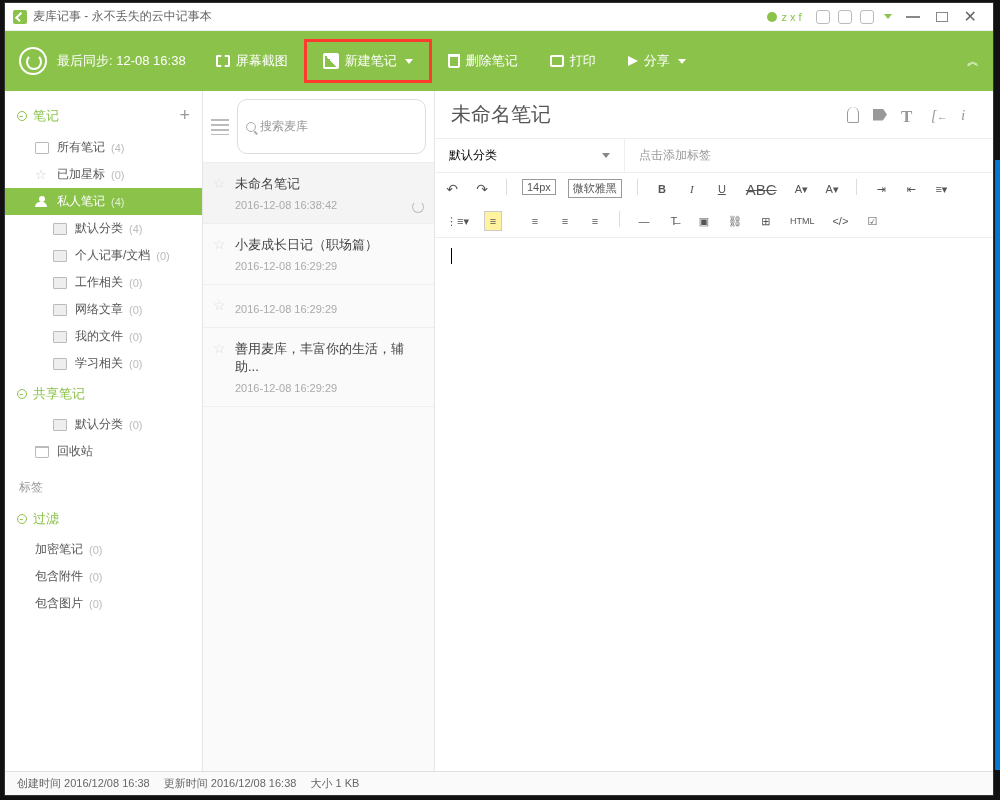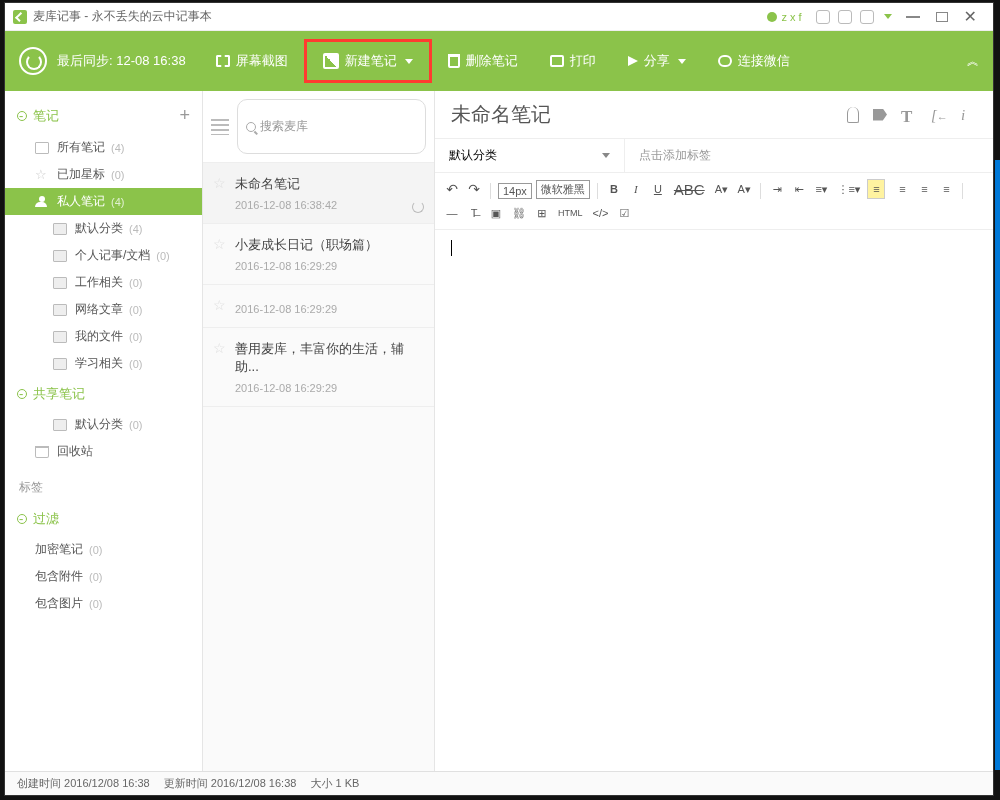--- a/index.html
+++ b/index.html
@@ -82,21 +82,21 @@
 .ed-tico.clip { width:12px; height:16px; border:1.5px solid #999; border-radius:6px 6px 2px 2px; border-top:none; }
 .ed-tico.tag { width:14px; height:12px; background:#999; clip-path:polygon(0 0,70% 0,100% 50%,70% 100%,0 100%); }
 .ed-tico.T { font-family:serif; font-style:normal; font-weight:bold; font-size:17px; color:#999; }
 .ed-tico.in::before { content:"["; }
 .ed-tico.in::after { content:"←"; font-size:11px; }
 .ed-meta { display:flex; border-top:1px solid #eee; border-bottom:1px solid #eee; font-size:12px; }
 .ed-meta > div { padding:8px 14px; display:flex; align-items:center; }
 .ed-cat { border-right:1px solid #eee; width:190px; justify-content:space-between; }
 .ed-cat .dd { border-top:5px solid #888; border-left:4px solid transparent; border-right:4px solid transparent; }
 .ed-tags { color:#999; }
-.ed-toolbar { padding:6px 8px; border-bottom:1px solid #eee; display:flex; flex-wrap:wrap; align-items:flex-end; gap:4px; font-size:11px; color:#555; }
+.ed-toolbar { padding:6px 8px; border-bottom:1px solid #eee; display:flex; flex-wrap:wrap; align-items:flex-start; gap:12px; font-size:11px; color:#555; }
 .ed-toolbar .tb { min-width:18px; height:20px; display:flex; align-items:center; justify-content:center; border:1px solid transparent; padding:0 2px; cursor:pointer; }
 .ed-toolbar .sel { border:1px solid #999; padding:1px 4px; font-size:11px; }
 .ed-toolbar .sep { width:1px; height:16px; background:#ddd; margin:0 3px; }
 .tb.undo::before { content:"↶"; font-size:14px; }
 .tb.redo::before { content:"↷"; font-size:14px; }
 .tb.bold { font-weight:bold; }
 .tb.ital { font-style:italic; font-family:serif; }
 .tb.under { text-decoration:underline; }
 .tb.abc { font-size:15px; text-decoration:line-through; }
 .tb.hl { background:#fff3a0; border:1px solid #ccc; }
@@ -150,24 +150,20 @@
       <span>删除笔记</span>
     </div>
     <div class="tbtn">
       <span class="tico print"></span>
       <span>打印</span>
     </div>
     <div class="tbtn">
       <span class="tico share"></span>
       <span>分享</span>
       <span class="drop"></span>
-    </div>
-    <div class="tbtn">
-      <span class="tico wechat"></span>
-      <span>连接微信</span>
     </div>
     <span class="expand">︽</span>
   </div>
 
   <div class="main">
 
     <div class="sidebar">
       <div class="side-group">
         <span class="expand-ico"></span>
         <span>笔记</span>

